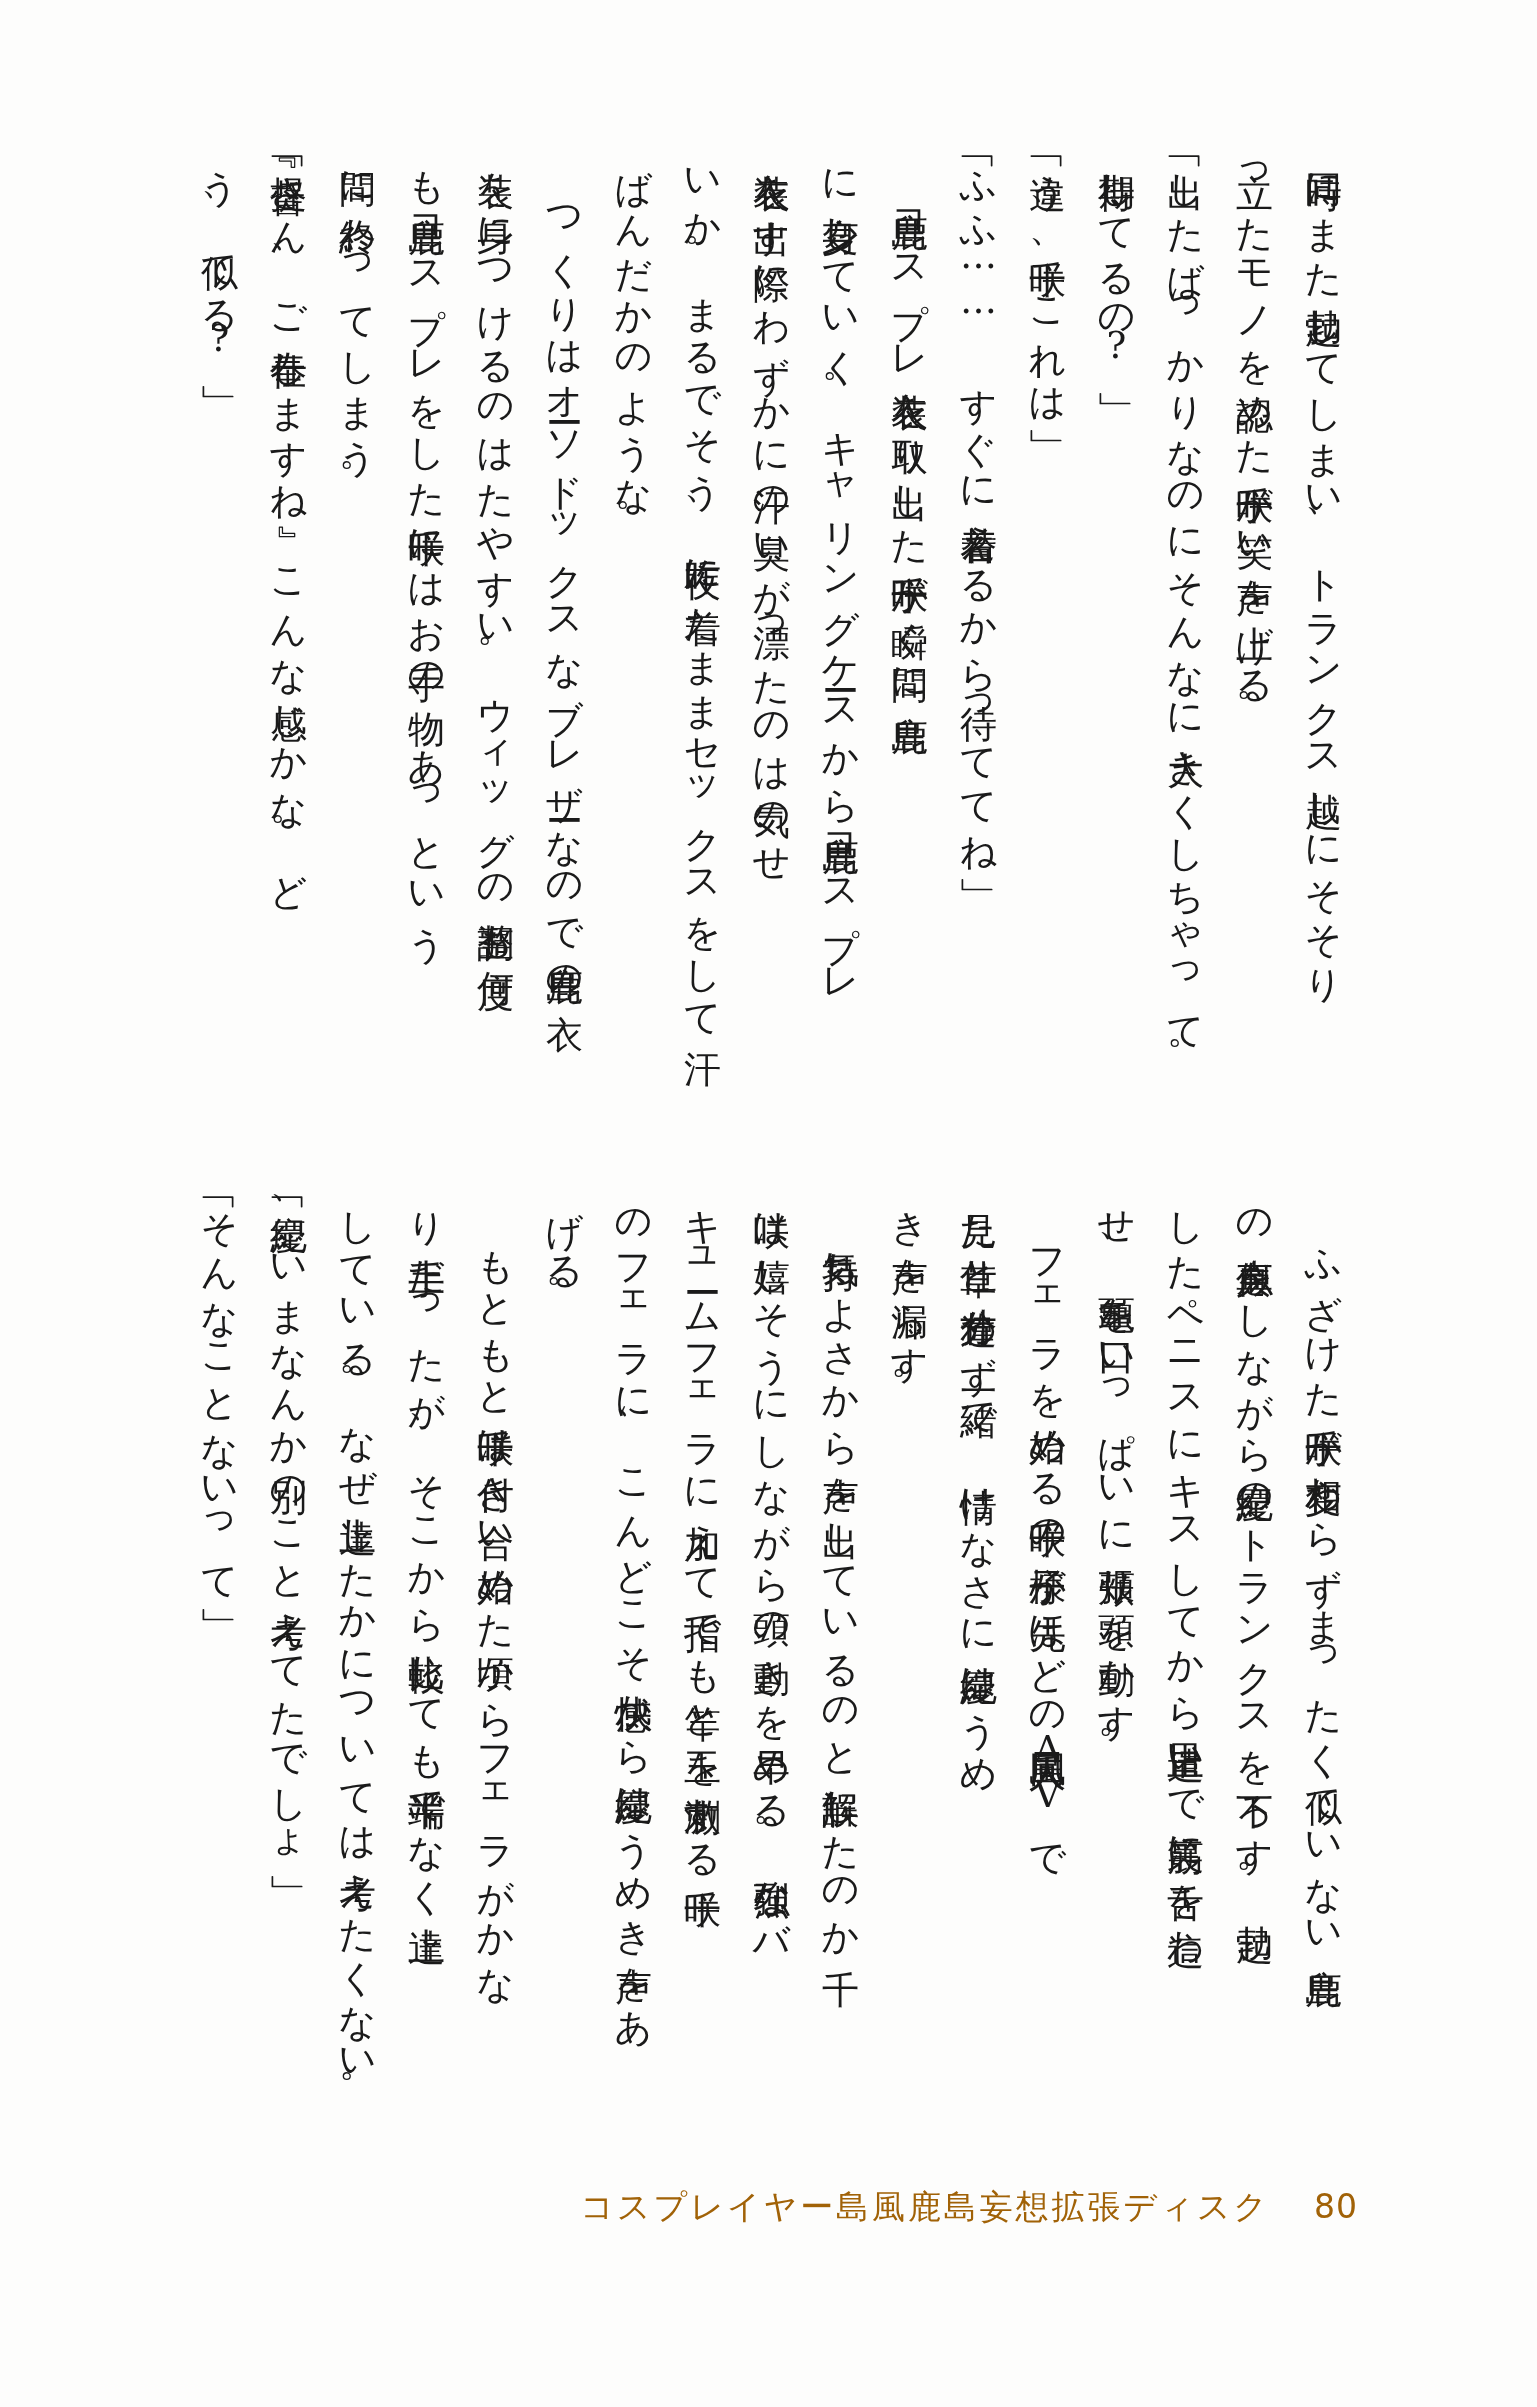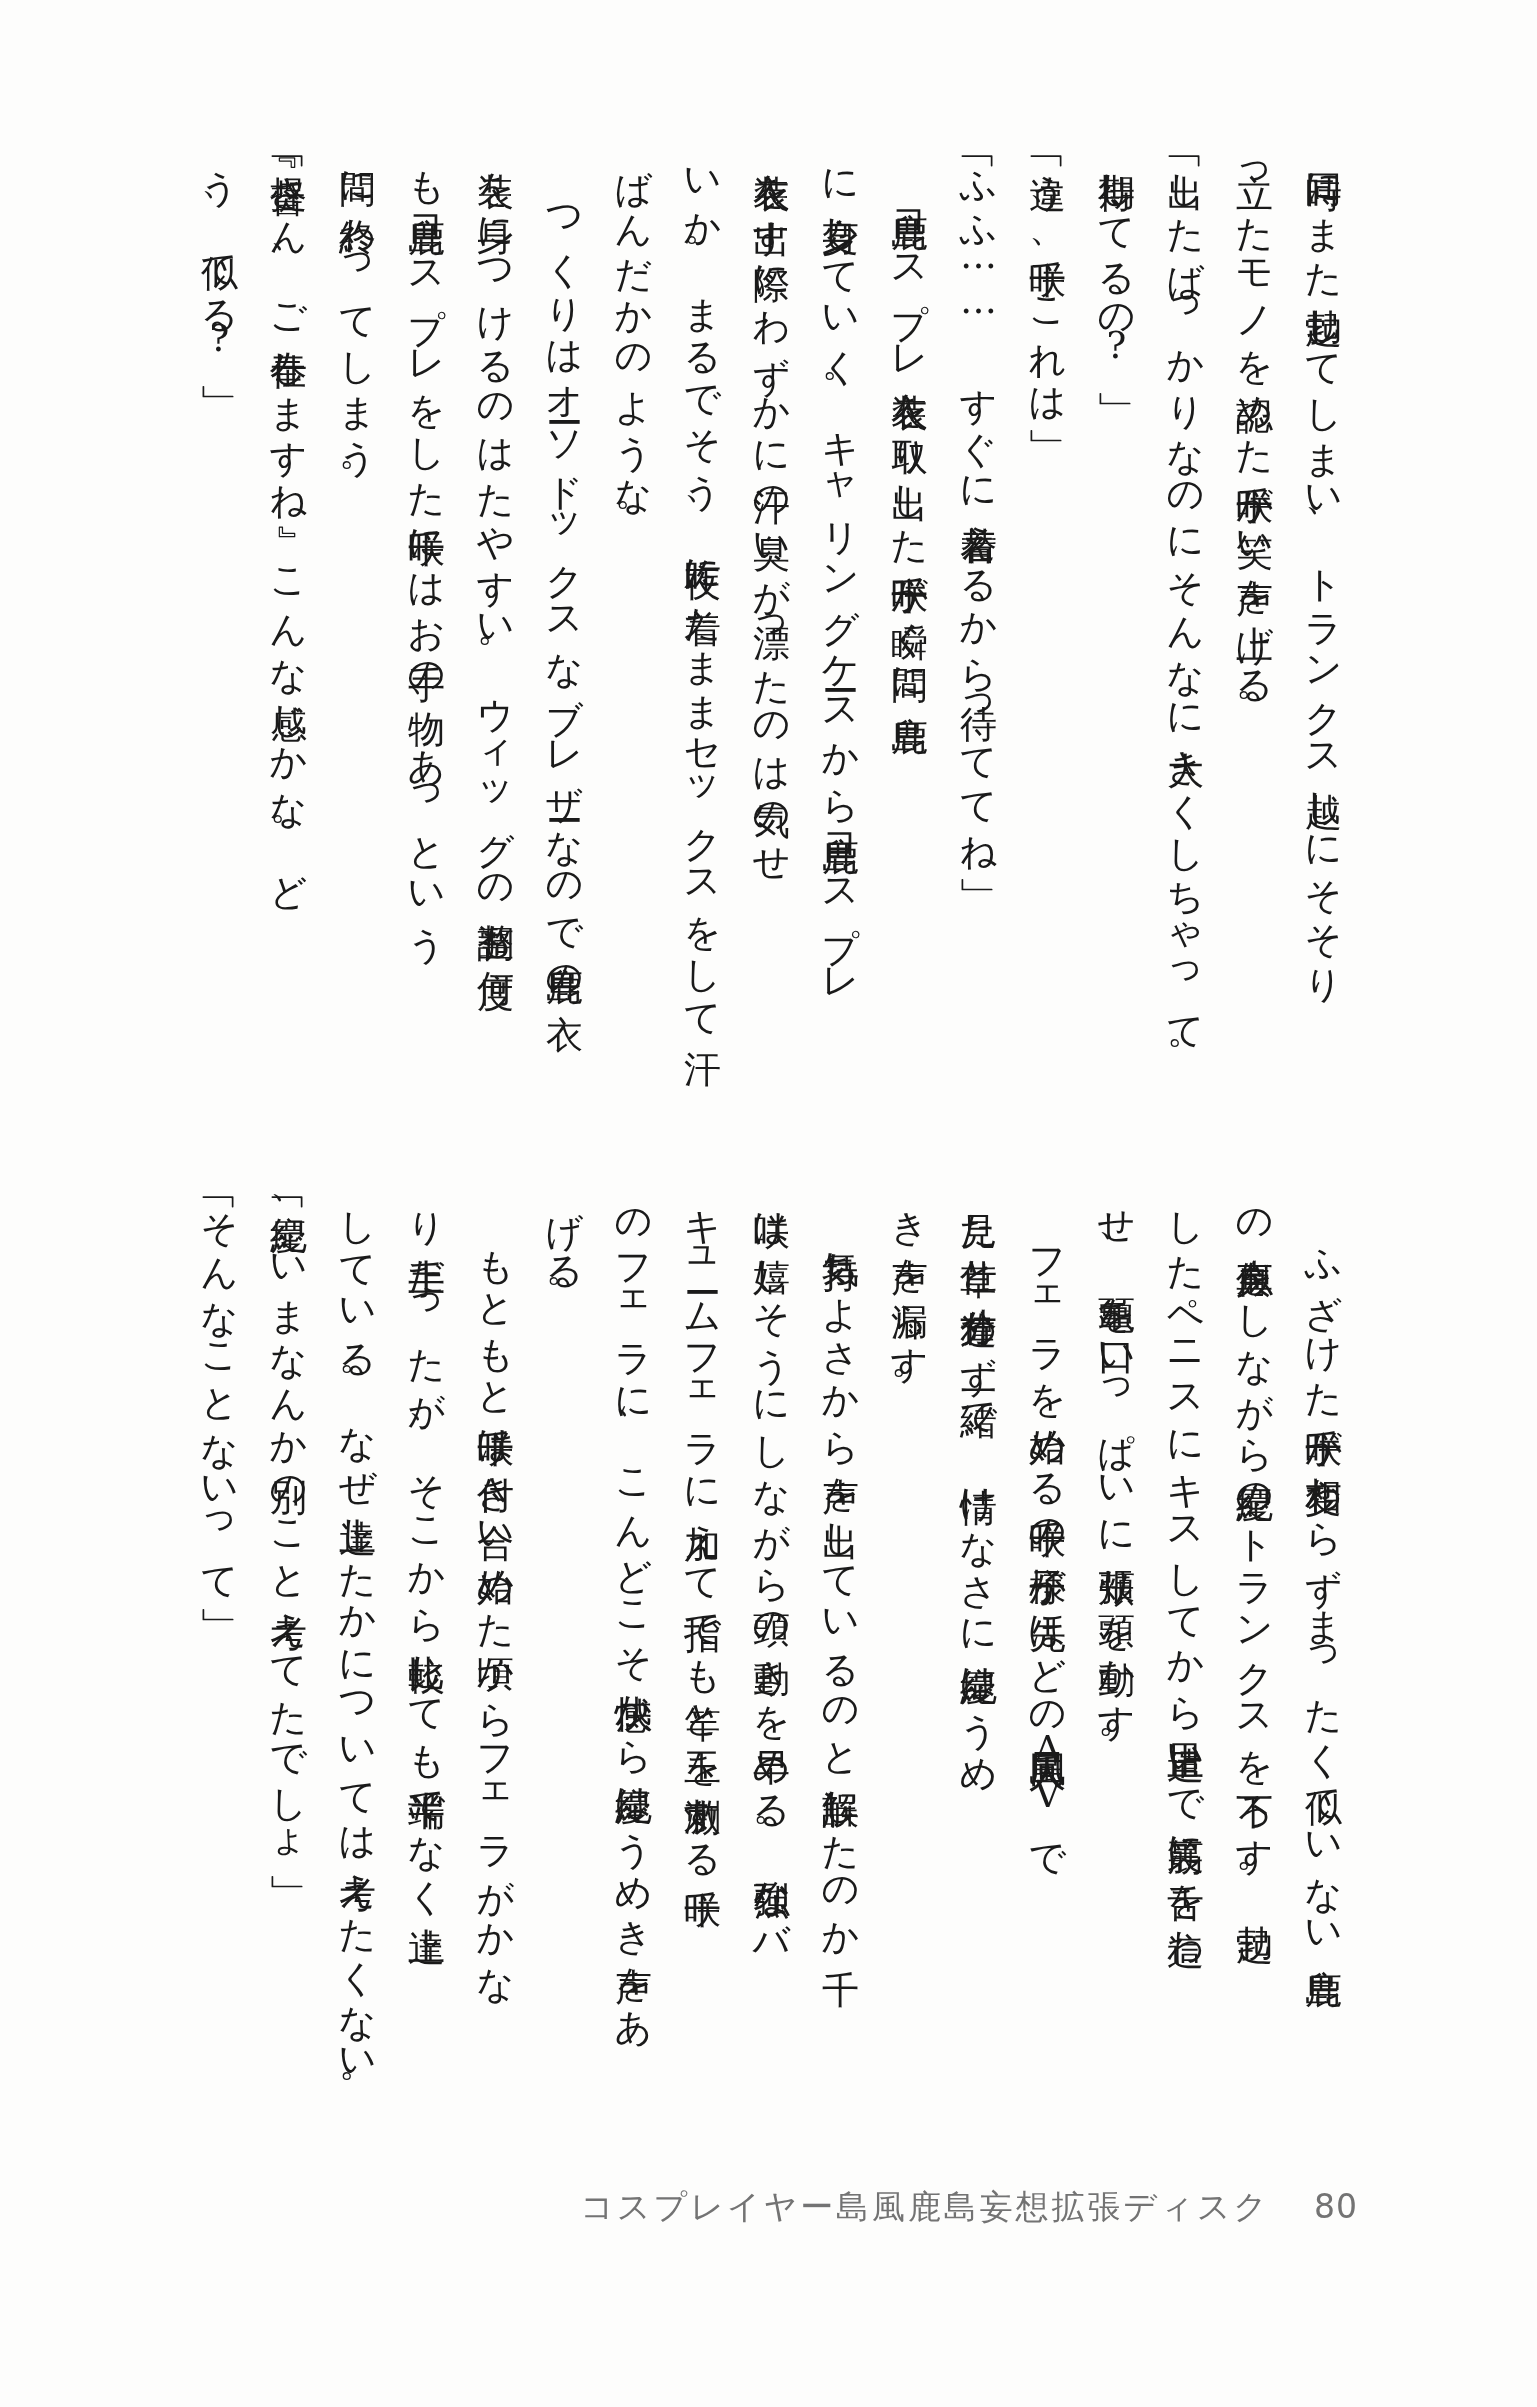--- a/index.html
+++ b/index.html
@@ -31,21 +31,21 @@
   .vline {
     height: 100%;
     line-height: 69px;
     letter-spacing: 1.9px;
     white-space: pre;
   }
   .running-footer {
     position: absolute;
     top: 2185px;
     right: 179px;
-    color: #737373;
+    color: #a16207;
     font-family: "DejaVu Sans", "Liberation Sans", sans-serif;
     font-size: 33px;
     letter-spacing: 2.9px;
     white-space: nowrap;
   }
   .running-footer .pgnum {
     margin-left: 44px;
     letter-spacing: 1px;
   }
 </style>

